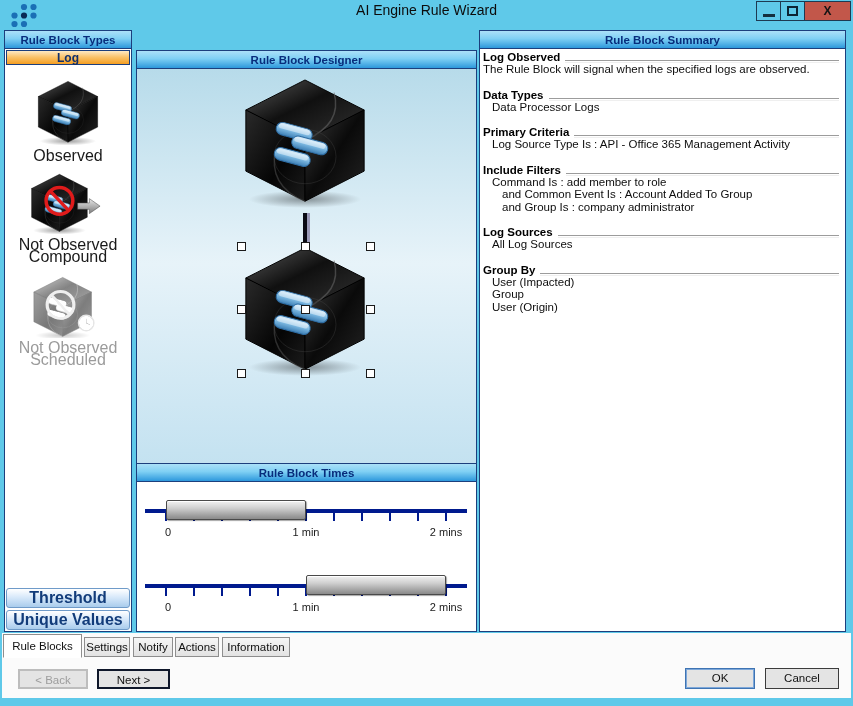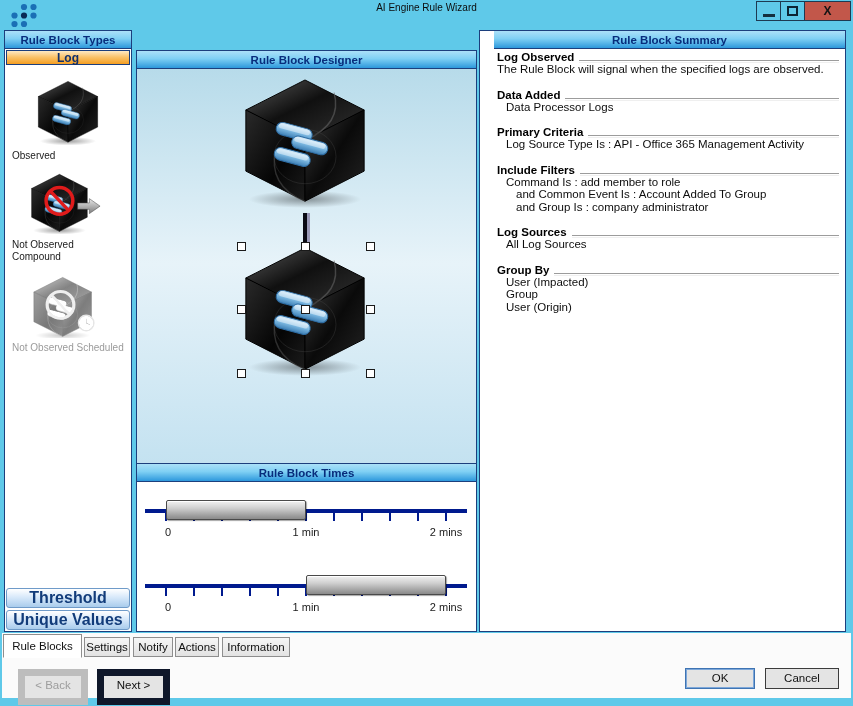--- a/index.html
+++ b/index.html
@@ -1,42 +1,42 @@
 <!DOCTYPE html>
 <html><head>
 <meta charset="utf-8">
 <style>
   html,body{margin:0;padding:0;background:#9aa7b0;}
   *{box-sizing:border-box;font-family:"Liberation Sans",sans-serif;}
   .stage{position:relative;width:853px;height:706px;background:#5fc9e9;overflow:hidden;}
 
   
   .titlebar{position:absolute;left:0;top:0;width:853px;height:22px;}
-  .title{position:absolute;left:0;top:2px;width:100%;text-align:center;font-size:10px;color:#0c0c0c;}
+  .title{position:absolute;left:0;top:2px;width:100%;text-align:center;font-size:14px;color:#0c0c0c;}
   .logo{position:absolute;left:3px;top:1px;}
   .winbtns{position:absolute;right:2px;top:1px;display:flex;height:20px;}
   .wbtn{height:20px;border:1px solid #1d3a52;display:flex;align-items:center;justify-content:center;margin-left:-1px;}
   .btn-min,.btn-max{width:25px;background:transparent;}
   .btn-close{width:47px;background:#c2574a;font-size:12px;font-weight:bold;color:#141414;}
   .bar{width:12px;height:3px;background:#14303f;margin-top:8px;}
   .boxg{width:11px;height:10px;border:2px solid #0d2434;background:transparent;}
 
   
   .panel{position:absolute;background:#fff;border:1px solid #1c3f7d;}
   .phead{height:18px;background:linear-gradient(180deg,#abe0f8 0%,#7fd0f4 45%,#2d98dc 100%);
          border-bottom:1px solid #1c3f7d;text-align:center;font-size:11.5px;font-weight:bold;
          color:#082d7c;line-height:18px;}
 
   
   #panel-types{left:4px;top:30px;width:128px;height:602px;display:flex;flex-direction:column;}
   .log-btn{margin:1px;height:15px;flex:0 0 15px;background:linear-gradient(180deg,#fde9c4 0%,#fac46d 45%,#f49e22 100%);
            border:1px solid #1c3f7d;text-align:center;font-size:12px;font-weight:bold;color:#12306b;line-height:14px;cursor:pointer;}
   .type-list{flex:1;display:flex;flex-direction:column;align-items:center;overflow:hidden;}
   .type-item{display:flex;flex-direction:column;align-items:center;cursor:pointer;}
-  .type-label{font-size:10px;color:#1a1a1a;width:112px;line-height:12.5px;margin-top:4px;}
+  .type-label{font-size:16px;color:#1a1a1a;text-align:center;width:112px;line-height:12.5px;margin-top:4px;}
   .type-item.disabled .type-label{color:#9b9b9b;}
   .cat-btn{flex:0 0 20px;margin:1px 1px 1px 1px;background:linear-gradient(180deg,#ffffff 0%,#d8e9fa 45%,#a9ccec 100%);
            border:1px solid #6f9bc9;border-radius:3px;text-align:center;font-size:16px;font-weight:bold;
            color:#123c7a;line-height:18px;cursor:pointer;}
 
   
   #panel-designer{left:136px;top:30px;width:341px;height:425px;margin-top:20px;}
   .designer-body{position:relative;width:100%;height:405px;
       background:linear-gradient(180deg,#b7dbea 0%,#e7f3f9 48%,#c2e1f0 100%);overflow:hidden;}
   .antenna{position:absolute;left:166px;top:144px;width:7px;height:38px;
@@ -49,35 +49,35 @@
   .slider{position:absolute;left:0;width:339px;height:70px;}
   #slider-0{top:2px;} #slider-1{top:77px;}
   .track{position:absolute;left:8px;top:25px;width:322px;height:4px;background:#001a8e;}
   .tick{position:absolute;top:27px;width:2px;height:10px;background:#001a8e;}
   .range-bar{position:absolute;top:16px;width:140px;height:20px;border:1px solid #4a4a4a;border-radius:2px;
       background:linear-gradient(180deg,#f2f2f2 0%,#cfcfcf 40%,#9a9a9a 85%,#8a8a8a 100%);
       box-shadow:inset 0 1px 0 #ffffff, 1px 1px 1px rgba(0,0,0,.35);cursor:ew-resize;}
   .slabel{position:absolute;top:42px;transform:translateX(-50%);font-size:11px;color:#1a1a1a;white-space:nowrap;}
 
   
-  #panel-summary{left:479px;top:30px;width:367px;height:602px;padding-left:14px;}
+  #panel-summary{left:479px;top:30px;width:367px;height:602px;}
   .summary-body{padding:2px 6px 0 3px;}
   .sec{margin-bottom:13px;}
   .sec-title-row{display:flex;align-items:flex-end;}
   .sec-title{font-size:11.5px;font-weight:bold;color:#000;white-space:nowrap;}
   .rule-line{flex:1;height:3px;margin:2px 0 0 5px;border-top:1px solid #9c9c9c;border-bottom:1px solid #efefef;}
   .ln{font-size:11.5px;color:#0d0d0d;line-height:12.5px;}
   .i1{padding-left:9px;} .i2{padding-left:19px;}
 
   
   .bottom{position:absolute;left:2px;top:633px;width:849px;height:65px;background:#fbfbfb;}
   .tab{position:absolute;height:20px;border:1px solid #8e8e8e;background:linear-gradient(180deg,#f6f6f6,#e2e2e2);
        font-size:11.5px;color:#111;text-align:center;line-height:19px;top:4px;cursor:pointer;}
   .tab.active{top:1px;height:24px;background:#fff;border-bottom:1px solid #fff;z-index:2;line-height:22px;}
-  .pbtn{position:absolute;height:36px;border:7px solid #0f172a;background:#e4e4e4;font-size:11.5px;
+  .pbtn{position:absolute;height:20px;border:2px solid #0f172a;background:#e4e4e4;font-size:11.5px;
         color:#111;text-align:center;line-height:18px;cursor:pointer;}
   #btn-back{left:16px;top:36px;width:70px;color:#9d9d9d;border-color:#bdbdbd;cursor:default;}
   #btn-next{left:95px;top:36px;width:73px;}
   #btn-ok{left:683px;top:35px;width:70px;height:21px;border:1px solid #3f74b3;box-shadow:inset 0 0 0 1px #7da7d9;}
   #btn-cancel{left:763px;top:35px;width:74px;height:21px;border:1px solid #3c3c3c;}
 </style>
 </head>
 <body>
 
 <svg width="0" height="0" style="position:absolute">
@@ -265,21 +265,21 @@
     <div class="summary-body">
       <div class="sec">
         <div class="sec-title-row">
             <span class="sec-title">Log Observed</span>
             <span class="rule-line"></span>
           </div>
         <div class="ln">The Rule Block will signal when the specified logs are observed.</div>
       </div>
       <div class="sec">
         <div class="sec-title-row">
-            <span class="sec-title">Data Added</span>
+            <span class="sec-title">Data Types</span>
             <span class="rule-line"></span>
           </div>
         <div class="ln i1">Data Processor Logs</div>
       </div>
       <div class="sec">
         <div class="sec-title-row">
             <span class="sec-title">Primary Criteria</span>
             <span class="rule-line"></span>
           </div>
         <div class="ln i1">Log Source Type Is : API - Office 365 Management Activity</div>

